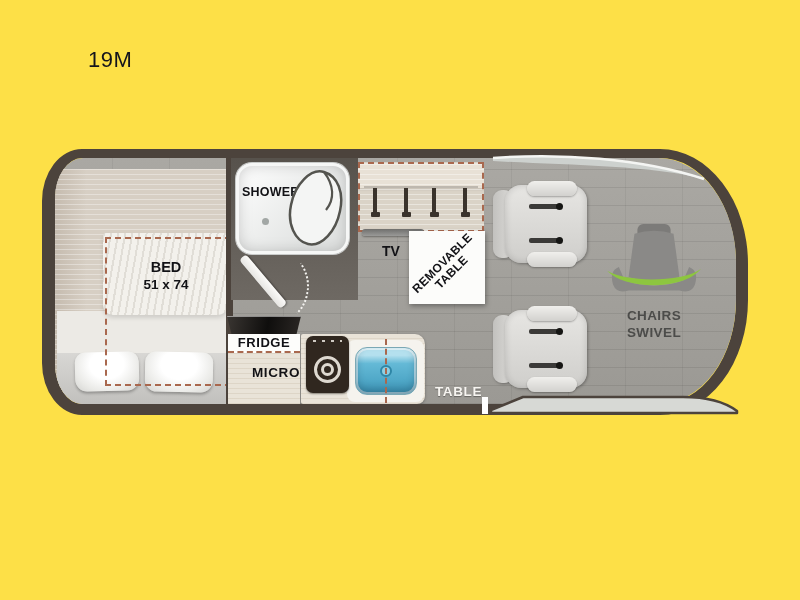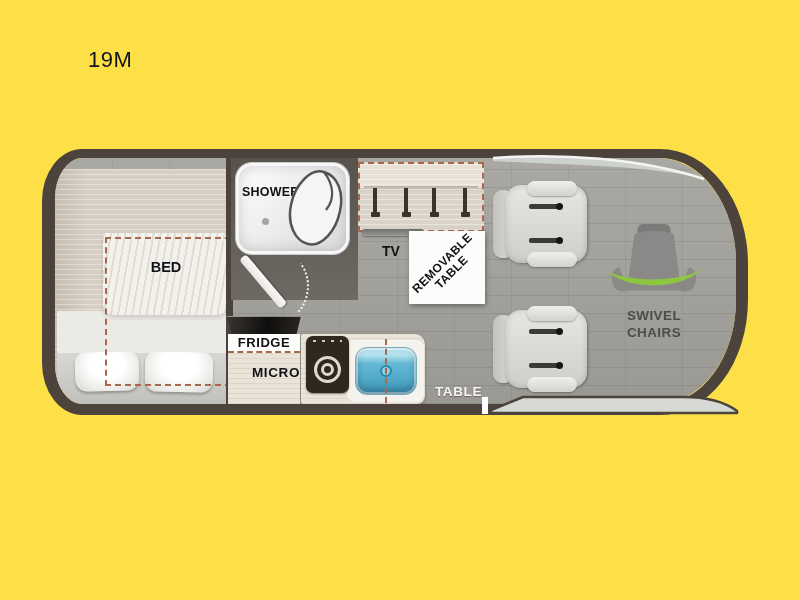--- a/index.html
+++ b/index.html
@@ -147,20 +147,21 @@
 
       <div class="abs bedroom">
         <div class="abs sheet"></div>
         <div class="abs platform"></div>
         <div class="abs duvet"></div>
         <div class="abs pillow p1"></div>
         <div class="abs pillow p2"></div>
         <div class="abs bed-dash"></div>
         <div class="abs bed-label">
           <div>BED</div>
+          <div style="font-size:13.5px;">51 x 74</div>
         </div>
       </div>
 
       <div class="abs wall-div"></div>
 
       <div class="abs bathroom"></div>
       <div class="abs shower">
         <div class="abs shower-label">SHOWER</div>
         <div class="abs drain"></div>
         <svg class="abs toilet" width="66" height="80" viewBox="0 0 66 80">
@@ -222,22 +223,22 @@
         <div class="abs seat-rail rail-bottom"></div>
       </div>
 
       <svg class="abs swivel-icon" width="98" height="82" viewBox="0 0 100 84">
         <rect x="33" y="0" width="34" height="16" rx="6" fill="#7c7b79"></rect>
         <path d="M30,10 Q50,4 70,10 L76,54 Q50,64 24,54 Z" fill="#8a8987"></path>
         <path d="M14,44 Q4,48 8,62 Q12,72 24,68 L76,68 Q88,72 92,62 Q96,48 86,44 L80,58 Q50,68 20,58 Z" fill="#8a8987"></path>
         <path d="M2,48 C20,68 80,68 98,46 C78,60 22,60 2,48 Z" fill="#8dc63f"></path>
       </svg>
       <div class="abs swivel-label">
+        <div>CHAIRS</div>
         <div>SWIVEL</div>
-        <div>CHAIRS</div>
       </div>
     </div>
 
     <svg class="abs windshield" width="218" height="34" viewBox="0 0 218 34">
       <path d="M3,7 C70,2 150,7 214,28 C160,14 70,14 3,10 Z" fill="#cdd1ce"></path>
       <path d="M3,7 C70,2 150,7 214,28" fill="none" stroke="#f4f5f3" stroke-width="2.5"></path>
     </svg>
     <div class="abs gap-notch"></div>
     <svg class="abs step" width="258" height="22" viewBox="0 0 258 22">
       <path d="M4,16 L36,3 L196,3 C222,3 238,8 250,17 L250,19 L4,19 Z" fill="#d7d9d5" stroke="#4c433c" stroke-width="2.5" stroke-linejoin="round"></path>

